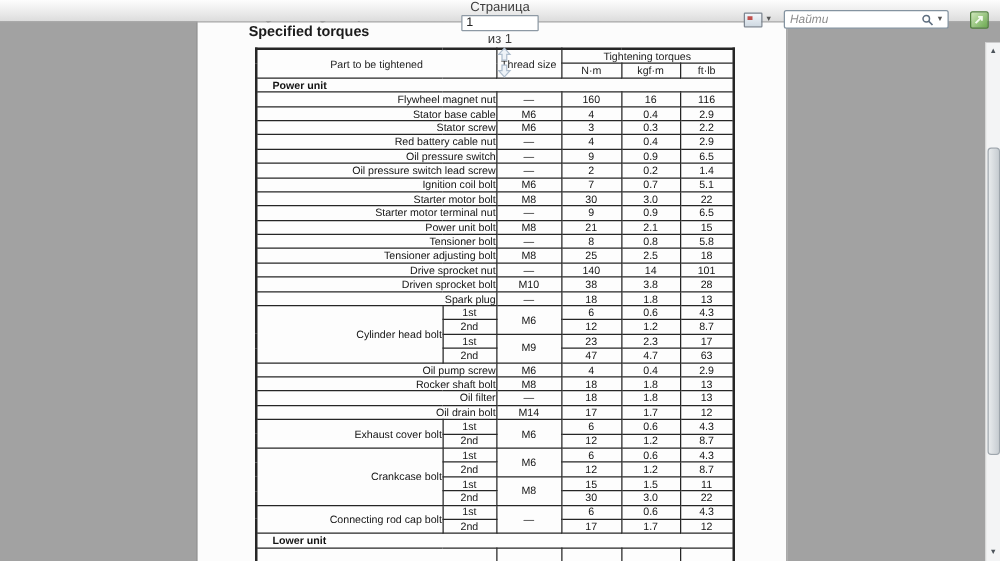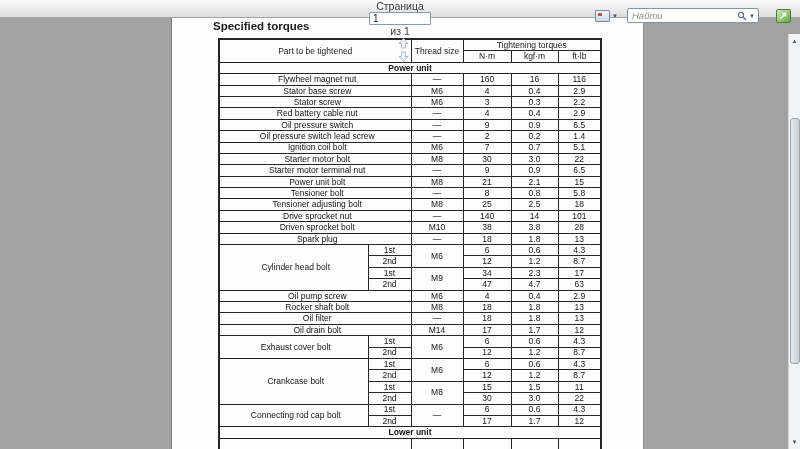--- a/index.html
+++ b/index.html
@@ -39,40 +39,40 @@
   }
   .search-input::placeholder{color:#8e8e8e;font-style:italic;}
   .search-btn{display:flex;align-items:center;padding:0 3px 0 1px;}
   .launch-btn{
     width:13px;height:12px;border:1px solid #4e7f3a;border-radius:2px;
     background:linear-gradient(135deg,#cfe8ba,#6aa84f);
     display:flex;align-items:center;justify-content:center;
   }
   .launch-btn svg{display:block;}
   
-  .viewport{position:absolute;top:17px;left:0;right:0;bottom:0;overflow:hidden;background:#a2a2a2;margin-left:14px;}
+  .viewport{position:absolute;top:17px;left:0;right:0;bottom:0;overflow:hidden;background:#a2a2a2;}
   .page{
     position:absolute;left:157px;top:-16px;width:471px;height:720px;background:#fcfcfc;
     border-left:1px solid #7d7d7d;border-right:1px solid #8f8f8f;
   }
   .clipped-heading{position:absolute;left:43px;top:3px;font-size:12px;font-weight:bold;color:#1b1b1b;white-space:nowrap;}
   .section-title{position:absolute;left:41px;top:19px;font-size:11.5px;font-weight:bold;color:#1b1b1b;white-space:nowrap;}
   
   .spec-table{
     position:absolute;left:46px;top:37px;width:382px;
     border-collapse:collapse;table-layout:fixed;background:#fdfdfd;
     border:2px solid #262626;
   }
   .spec-table td{
     border:1px solid #262626;height:10.4px;font-size:8.5px;color:#141414;
     padding:0;text-align:center;overflow:hidden;white-space:nowrap;line-height:1;
   }
   .spec-table td.head{font-size:8.5px;color:#222;}
-  .spec-table td.part{text-align:center;padding-left:4px;}
-  .spec-table td.section{text-align:center;padding-left:0;font-weight:bold;}
+  .spec-table td.part{text-align:right;padding-left:4px;}
+  .spec-table td.section{text-align:left;padding-left:12px;font-weight:bold;}
   
   .scrollbar{position:absolute;right:0;top:17px;bottom:0;width:11px;background:#f3f4f5;border-left:1px solid #d8d8d8;}
   .scroll-up,.scroll-down{
     position:absolute;left:0;right:0;height:12px;display:flex;align-items:center;justify-content:center;
     font-size:6px;color:#4d545b;line-height:1;
   }
   .scroll-up{top:1px;}
   .scroll-down{bottom:1px;}
   .scroll-thumb{
     position:absolute;left:1px;width:8px;top:84px;height:244px;
@@ -151,21 +151,21 @@
             <td colspan="6" class="section">Power unit</td>
           </tr>
           <tr>
             <td colspan="2" class="part">Flywheel magnet nut</td>
             <td class="thread">—</td>
             <td>160</td>
             <td>16</td>
             <td>116</td>
           </tr>
           <tr>
-            <td colspan="2" class="part">Stator base screw</td>
+            <td colspan="2" class="part">Stator base cable</td>
             <td class="thread">M6</td>
             <td>4</td>
             <td>0.4</td>
             <td>2.9</td>
           </tr>
           <tr>
             <td colspan="2" class="part">Stator screw</td>
             <td class="thread">M6</td>
             <td>3</td>
             <td>0.3</td>
@@ -265,21 +265,21 @@
           </tr>
           <tr>
             <td class="sub">2nd</td>
             <td>12</td>
             <td>1.2</td>
             <td>8.7</td>
           </tr>
           <tr>
             <td class="sub">1st</td>
             <td rowspan="2" class="thread">M9</td>
-            <td>34</td>
+            <td>23</td>
             <td>2.3</td>
             <td>17</td>
           </tr>
           <tr>
             <td class="sub">2nd</td>
             <td>47</td>
             <td>4.7</td>
             <td>63</td>
           </tr>
           <tr>

